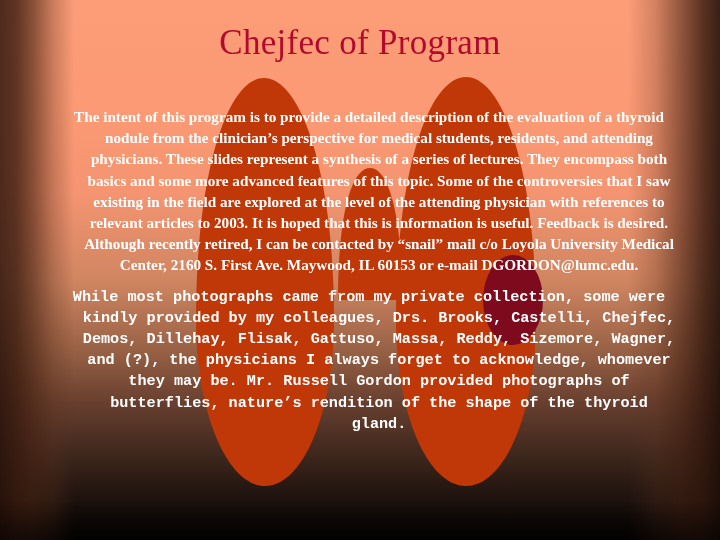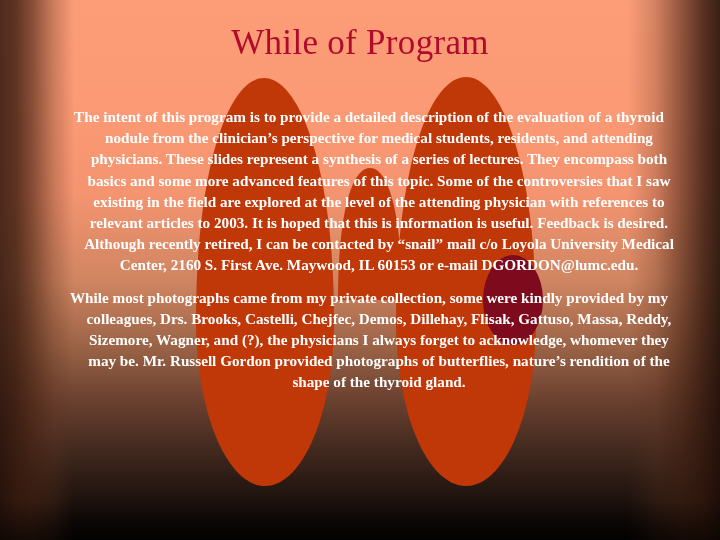--- a/index.html
+++ b/index.html
@@ -90,21 +90,21 @@
     font-weight: bold;
     font-size: 15.2px;
     line-height: 21.2px;
     text-align: center;
   }
   #body-text p {
     margin: 0 0 11px 0;
     padding-left: 20px;
     text-indent: -20px;
   }
-  #body-text p:last-child { margin-bottom: 7px; }
+  #body-text p:last-child { margin-bottom: 7px; font-family: Liberation Mono, monospace; }
 </style>
 </head>
 <body>
 
 <div id="slide">
 
   <svg id="thyroid-graphic" viewBox="0 0 720 540">
 
     <path fill="#c03808" d="M 338 300
              C 338 212, 352 168, 370 168
@@ -125,20 +125,20 @@
              C 427 486, 396 412, 396 320
              Z"></path>
 
     <ellipse cx="513" cy="300" rx="30" ry="45" fill="#7d0a1d"></ellipse>
   </svg>
 
   <div id="vignette-left"></div>
   <div id="vignette-right"></div>
   <div id="vignette-bottom"></div>
 
-  <div id="title">While of Program</div>
+  <div id="title">Chejfec of Program</div>
 
   <div id="body-text">
     <p>The intent of this program is to provide a detailed description of the evaluation of a thyroid nodule from the clinician’s perspective for medical students, residents, and attending physicians.  These slides represent a synthesis of a series of lectures.  They encompass both basics and some more advanced features of this topic.  Some of the controversies that I saw existing in the field are explored at the level of the attending physician with references to relevant articles to 2003.  It is hoped that this is information is useful.  Feedback is desired.  Although recently retired, I can be contacted by “snail” mail c/o Loyola University Medical Center, 2160 S. First Ave. Maywood, IL 60153 or e-mail DGORDON@lumc.edu.</p>
     <p>While most photographs came from my private collection, some were kindly provided by my colleagues, Drs. Brooks, Castelli, Chejfec, Demos, Dillehay, Flisak, Gattuso, Massa, Reddy, Sizemore, Wagner, and (?), the physicians I always forget to acknowledge, whomever they may be.  Mr. Russell Gordon provided photographs of butterflies, nature’s rendition of the shape of the thyroid gland.</p>
   </div>
 
 </div>
 
 </body></html>

